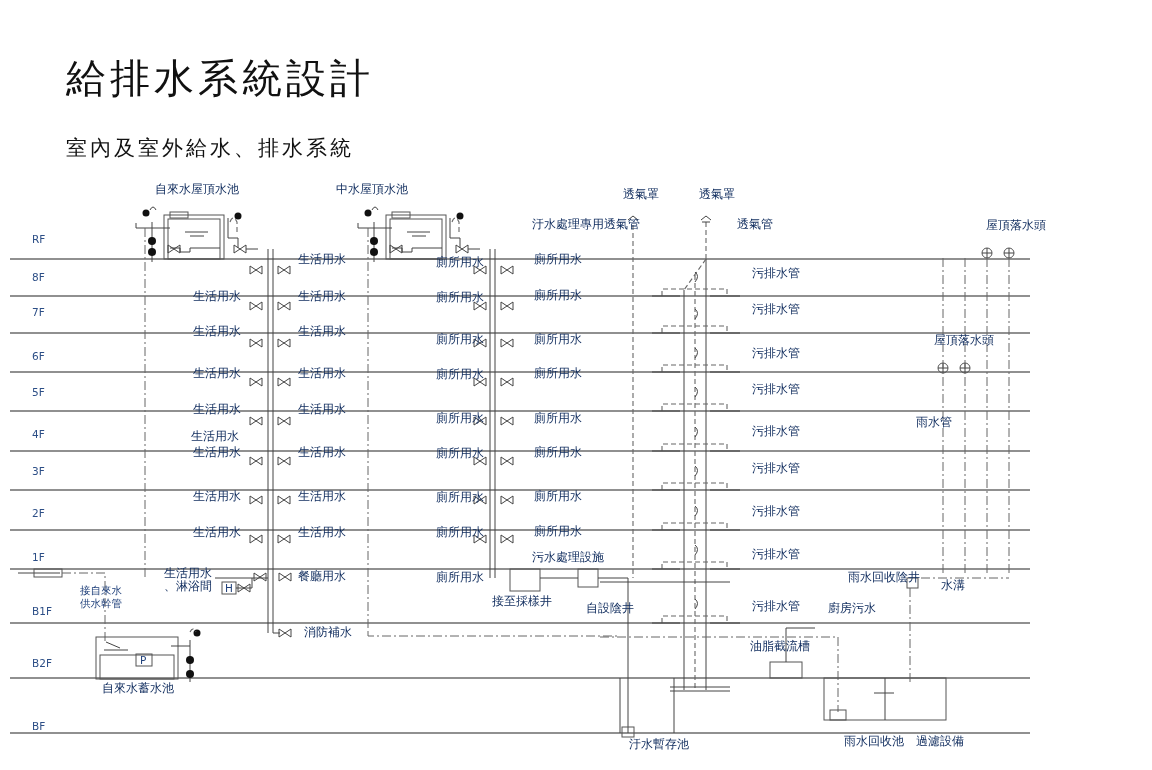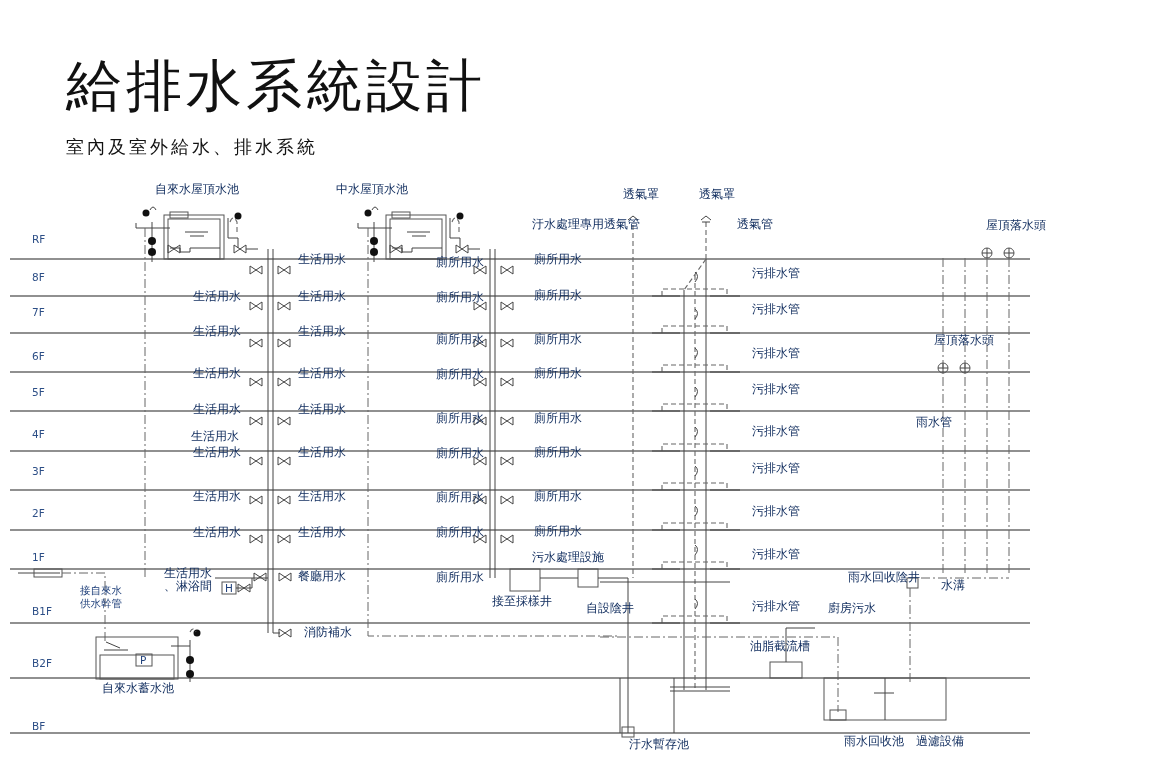--- a/index.html
+++ b/index.html
@@ -1,20 +1,20 @@
 <!DOCTYPE html>
 <html><head>
 <meta charset="utf-8">
 <style>
   html, body { margin: 0; padding: 0; background: #ffffff; }
   body { width: 1152px; height: 770px; position: relative; overflow: hidden;
          font-family: "DejaVu Serif", serif; }
-  #title { position: absolute; left: 66px; top: 58px; font-size: 56px; letter-spacing: 4px;
+  #title { position: absolute; left: 66px; top: 58px; font-size: 40px; letter-spacing: 4px;
            font-family: "DejaVu Serif", serif; color: #111; line-height: 1; }
-  #subtitle { position: absolute; left: 66px; top: 138px; font-size: 18px; letter-spacing: 3px;
+  #subtitle { position: absolute; left: 66px; top: 138px; font-size: 21px; letter-spacing: 3px;
               font-family: "DejaVu Serif", serif; color: #111; line-height: 1; }
   svg#diagram { position: absolute; left: 0; top: 0; }
   .lbl { font-family: "DejaVu Sans", sans-serif; font-size: 12px; fill: #0d2a5c; }
   .lbl-sm { font-family: "DejaVu Sans", sans-serif; font-size: 10.5px; fill: #1e3f7a; }
   .floor-lbl { font-family: "DejaVu Sans", sans-serif; font-size: 10.5px; fill: #2c4e86; }
   .floorline { stroke: #6b6b6b; stroke-width: 1.4; }
   .pipe { stroke: #444; stroke-width: 1; fill: none; }
   .pipe-d { stroke: #666; stroke-width: 1.1; fill: none; stroke-dasharray: 5 3; }
   .pipe-dd { stroke: #666; stroke-width: 1; fill: none; stroke-dasharray: 9 3 2 3; }
   .box { stroke: #555; stroke-width: 1; fill: none; }

